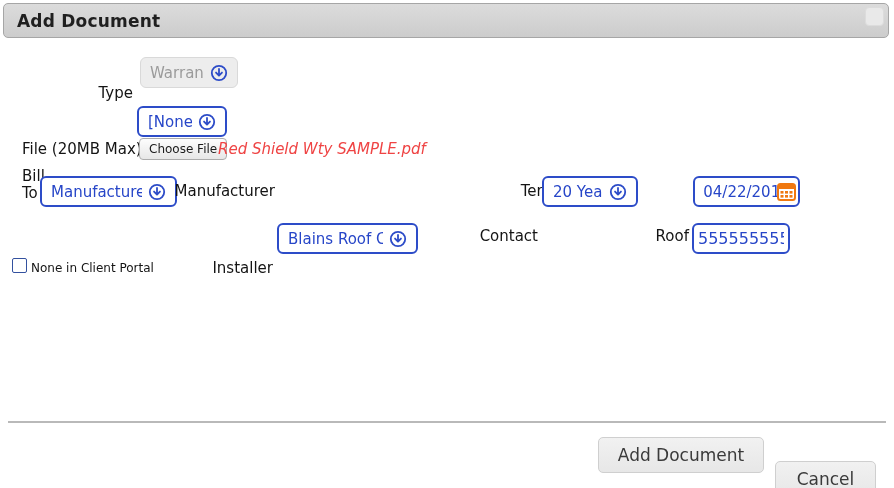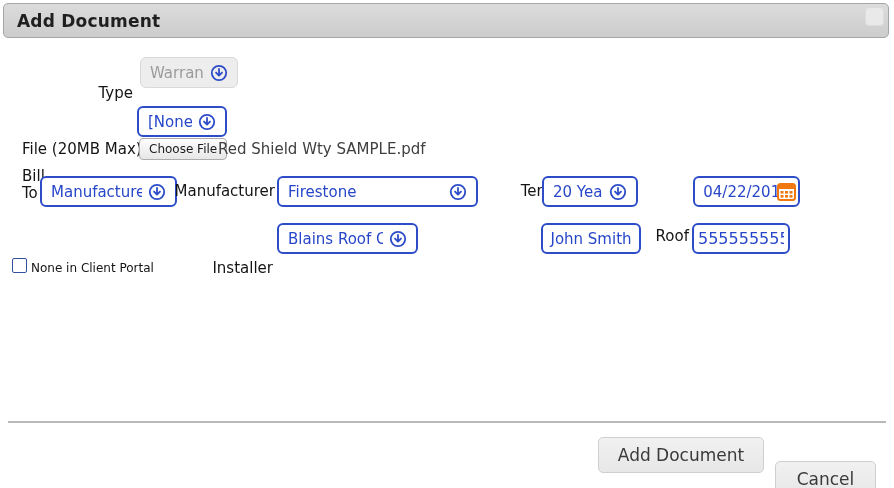--- a/index.html
+++ b/index.html
@@ -46,21 +46,21 @@
   .date-wrap{position:absolute;}
   .date-wrap .tin{position:relative;left:0;top:0;width:100%;}
   .cal-icon{position:absolute;right:4px;top:6px;}
   
   .choose-btn{
     position:absolute;height:22px;box-sizing:border-box;padding:0 9px;
     background:linear-gradient(#fdfdfd,#e7e7e7);
     border:1px solid #acacac;border-radius:4px;
     font-size:12px;color:#1a1a1a;font-family:inherit;cursor:pointer;
   }
-  .filename{position:absolute;font-size:15px;color:#404040;white-space:nowrap;}
+  .filename{position:absolute;font-size:15px;color:#ef4444;white-space:nowrap;font-style:italic;}
   
   .cb{
     position:absolute;width:15px;height:15px;box-sizing:border-box;
     border:1px solid #33519f;background:#fff;border-radius:2px;cursor:pointer;
   }
   
   .divider{position:absolute;left:8px;top:421px;width:878px;height:2px;background:#b9b9b9;}
   .fbtn{
     position:absolute;height:36px;box-sizing:border-box;
     background:linear-gradient(#f1f1f1,#e7e7e7);
@@ -102,27 +102,20 @@
   <span class="lbl" style="left:22px;top:168px;width:24px;white-space:normal;line-height:17px;">Bill To</span>
   <button class="dd" style="left:40px;top:176px;width:137px;">
     <span class="txt">Manufacturer</span>
     <svg class="dd-icon" width="18" height="18" viewBox="0 0 20 20">
         <circle cx="10" cy="10" r="8" fill="none" stroke="currentColor" stroke-width="2"></circle>
         <path d="M10 5.5v7M6.7 9.5l3.3 3.4 3.3-3.4" fill="none" stroke="currentColor" stroke-width="2" stroke-linecap="round" stroke-linejoin="round"></path>
       </svg>
   </button>
 
   <span class="lbl lbl-r" style="left:145px;top:182px;">Manufacturer</span>
-  <button class="dd dd-spread" style="left:277px;top:176px;width:201px;">
-    <span class="txt">Firestone</span>
-    <svg class="dd-icon" width="18" height="18" viewBox="0 0 20 20">
-        <circle cx="10" cy="10" r="8" fill="none" stroke="currentColor" stroke-width="2"></circle>
-        <path d="M10 5.5v7M6.7 9.5l3.3 3.4 3.3-3.4" fill="none" stroke="currentColor" stroke-width="2" stroke-linecap="round" stroke-linejoin="round"></path>
-      </svg>
-  </button>
 
   <span class="lbl lbl-r" style="left:427px;top:182px;">Term</span>
   <button class="dd" style="left:542px;top:176px;width:96px;">
     <span class="txt">20 Year</span>
     <svg class="dd-icon" width="18" height="18" viewBox="0 0 20 20">
         <circle cx="10" cy="10" r="8" fill="none" stroke="currentColor" stroke-width="2"></circle>
         <path d="M10 5.5v7M6.7 9.5l3.3 3.4 3.3-3.4" fill="none" stroke="currentColor" stroke-width="2" stroke-linecap="round" stroke-linejoin="round"></path>
       </svg>
   </button>
 
@@ -144,21 +137,21 @@
 
   <span class="lbl lbl-r" style="left:143px;top:229px;margin-top:30px;">Installer</span>
   <button class="dd" style="left:277px;top:223px;width:141px;">
     <span class="txt">Blains Roof Co</span>
     <svg class="dd-icon" width="18" height="18" viewBox="0 0 20 20">
         <circle cx="10" cy="10" r="8" fill="none" stroke="currentColor" stroke-width="2"></circle>
         <path d="M10 5.5v7M6.7 9.5l3.3 3.4 3.3-3.4" fill="none" stroke="currentColor" stroke-width="2" stroke-linecap="round" stroke-linejoin="round"></path>
       </svg>
   </button>
 
-  <input class="tin" style="left: 541px; top: 223px; width: 100px;" value="John Smith">
+  <span class="lbl lbl-r" style="left:408px;top:227px;">Contact</span>
 
   <span class="lbl lbl-r" style="left:559px;top:227px;">Roof</span>
   <input class="tin" style="left: 692px; top: 223px; width: 98px; font-size: 16px;" value="555555555">
 
   <span class="cb" style="left:12px;top:258px;" role="checkbox" aria-checked="false"></span>
   <span class="small-lbl" style="left:31px;top:261px;">None in Client Portal</span>
 
   <div class="divider"></div>
   <button class="fbtn" style="left:598px;top:437px;width:166px;">Add Document</button>
   <button class="fbtn" style="left:775px;top:461px;width:101px;">Cancel</button>

